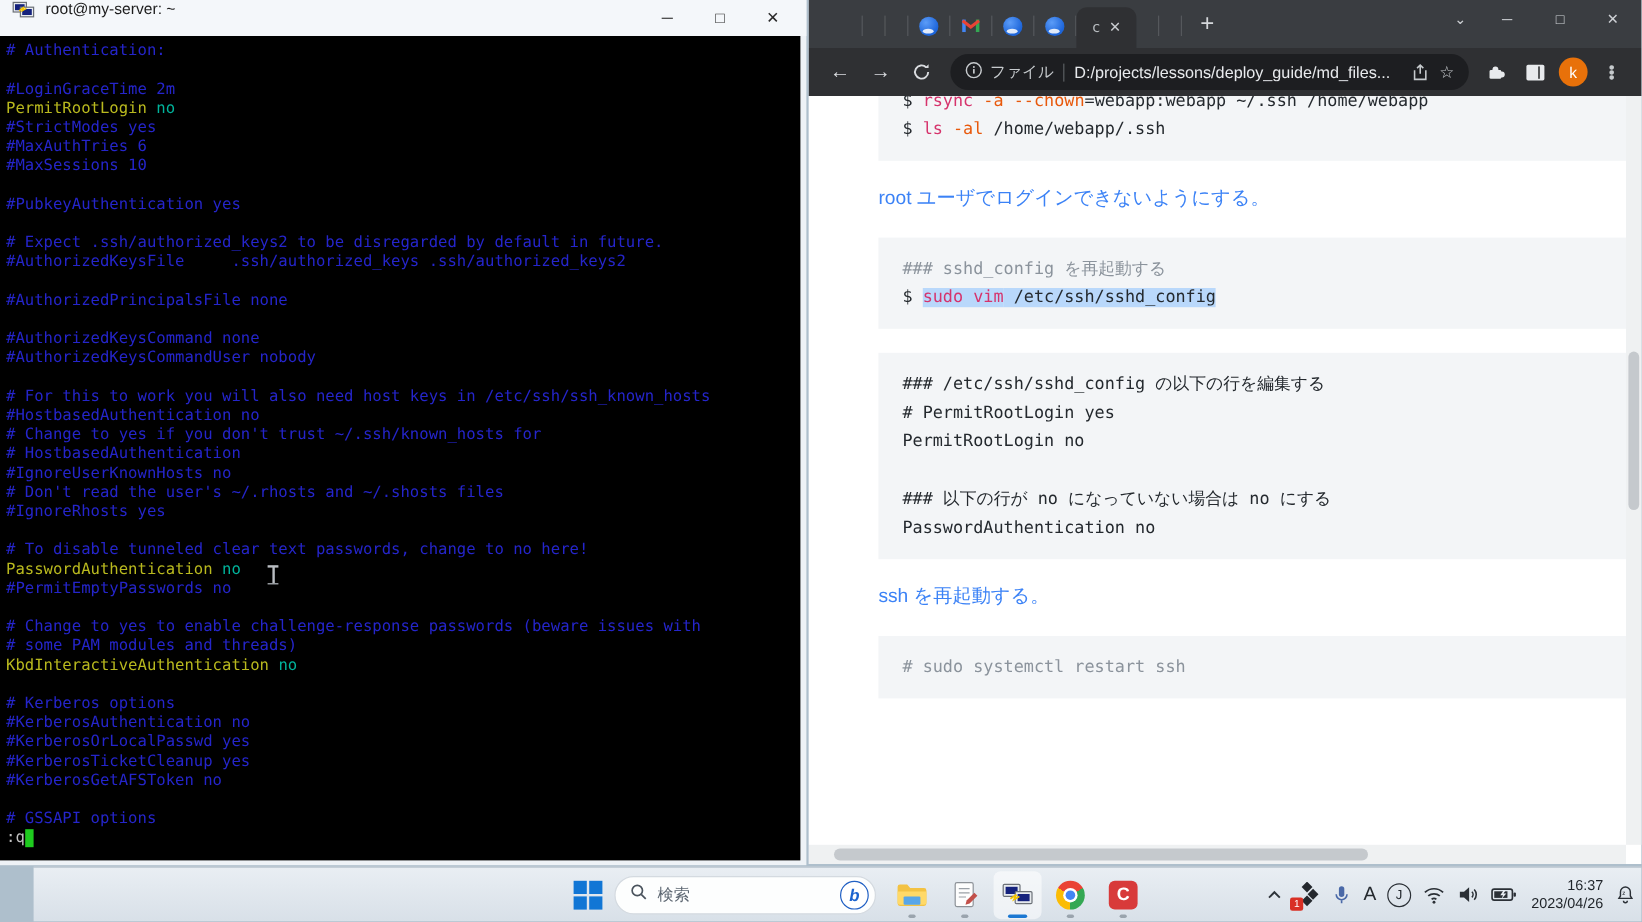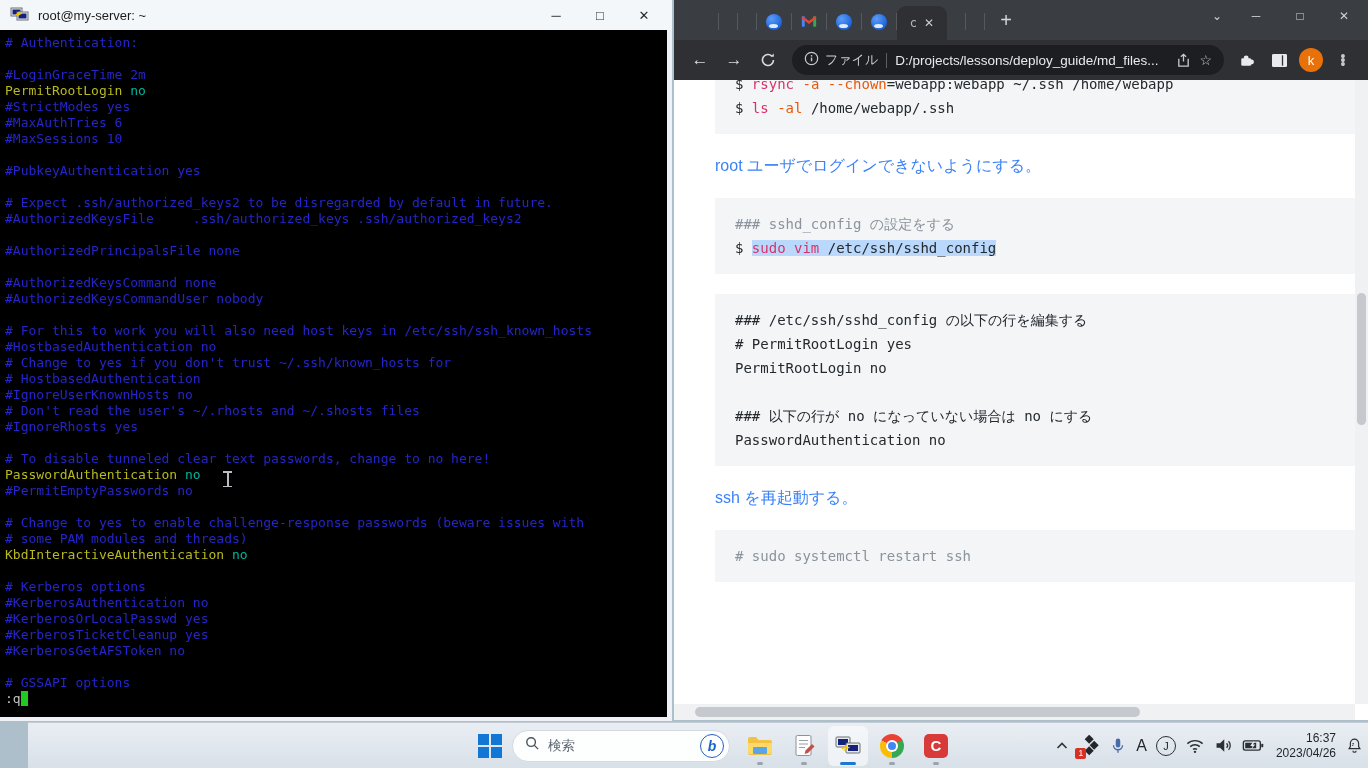--- a/index.html
+++ b/index.html
@@ -1,21 +1,21 @@
 <!DOCTYPE html>
 <html><head>
 <meta charset="utf-8">
 <style>
   * { margin:0; padding:0; box-sizing:border-box; }
   html,body { width:1368px; height:768px; overflow:hidden; }
   body { position:relative; background:#aebfcc; font-family:"Liberation Sans",sans-serif; }
 
   
   .terminal-window { position:absolute; left:0; top:0; width:672px; height:721px; background:#eef2f6; }
-  .term-titlebar { height:30px; background:#f4f7fa; display:flex; align-items:center; padding:0 6px 0 10px; }
+  .term-titlebar { height:30px; background:#f4f7fa; display:flex; padding:0 6px 0 10px; }
   .term-icon { width:20px; height:18px; }
   .term-title { flex:1; margin-left:8px; font-size:13px; color:#1c1c1c; white-space:nowrap; }
   .term-btn { width:44px; height:28px; display:flex; align-items:center; justify-content:center; color:#2a2a2a; font-size:13px; }
   .term-body { position:absolute; top:30px; left:0; width:667px; bottom:4px; background:#000;
                padding:5px 0 0 5px; font-family:"DejaVu Sans Mono",monospace; font-size:13px;
                line-height:16px; white-space:pre; overflow:hidden; }
   .tl { height:16px; }
   .tb { color:#2525cb;margin-top:12px; } .ty { color:#b9b91e; } .tt { color:#00b49c; } .tw { color:#c2c2c2; }
   .tcur { background:#1ecb1e; color:#1ecb1e; }
   .ibeam { position:absolute; left:222px; top:470px; width:11px; height:18px; pointer-events:none; }
@@ -54,21 +54,21 @@
   .chip-div { width:1px; height:15px; background:#5b5f63; }
   .url-text { flex:1; color:#e8eaed; font-size:13.5px; white-space:nowrap; overflow:hidden; }
   .box-ic { color:#c6cacd; font-size:14px; display:flex; align-items:center; }
   .ext-ic { width:30px; height:30px; display:flex; align-items:center; justify-content:center; }
   .avatar { width:24px; height:24px; border-radius:50%; background:#e8710a; color:#fff; font-size:13px;
             display:flex; align-items:center; justify-content:center; }
   .kebab { color:#c6cacd; font-size:14px; letter-spacing:0; width:20px; text-align:center; line-height:4px; }
   .kebab span { display:block; height:4px; }
 
   .content { position:absolute; top:80px; left:0; right:13px; bottom:16px; background:#fff; overflow:hidden; }
-  .page { margin-top:-42px; padding-left:41px; color:#2b3137; }
+  .page { margin-top:-42px; padding-left:58px; color:#2b3137; }
   .md-p { font-size:16px; line-height:24px; margin:20px 0; color:#3b82f6; }
   .code { background:#f3f5f7; margin:20px 0; padding:14px 20px; font-family:"DejaVu Sans Mono",monospace;
           font-size:14px; line-height:24px; white-space:pre; }
   .ck { color:#24292e; } .cr { color:#d6336c; } .co { color:#e8590c; } .cg { color:#8b939c; }
   .sel { background:#b9d8fb; }
   .vscroll { position:absolute; right:0; top:80px; bottom:16px; width:13px; background:#eff1f2; }
   .vthumb { position:absolute; left:2px; right:2px; top:213px; height:132px; background:#c5c9cd; border-radius:6px; }
   .hscroll { position:absolute; left:0; right:13px; bottom:0; height:16px; background:#eff1f2; }
   .hthumb { position:absolute; top:3px; left:21px; width:445px; height:10px; background:#c5c9cd; border-radius:5px; }
 
@@ -227,21 +227,21 @@
           <span>•</span>
           <span>•</span>
         </span>
     </span>
   </div>
 
   <div class="content">
     <div class="page" id="page-host">
         <div class="code"><div><span class="ck">$ </span><span class="cr">rsync</span><span class="ck"> </span><span class="co">-a</span><span class="ck"> </span><span class="co">--chown</span><span class="ck">=webapp:webapp ~/.ssh /home/webapp</span></div><div><span class="ck">$ </span><span class="cr">ls</span><span class="ck"> </span><span class="co">-al</span><span class="ck"> /home/webapp/.ssh</span></div></div>
         <div class="md-p">root ユーザでログインできないようにする。</div>
-        <div class="code"><div><span class="cg">### sshd_config の設定をする</span></div><div><span class="ck">$ </span><span class="cr sel">sudo vim</span><span class="ck sel"> /etc/ssh/sshd_config</span></div></div>
+        <div class="code"><div><span class="cg">### sshd_config を再起動する</span></div><div><span class="ck">$ </span><span class="cr sel">sudo vim</span><span class="ck sel"> /etc/ssh/sshd_config</span></div></div>
         <div class="code"><div><span class="ck">### /etc/ssh/sshd_config の以下の行を編集する</span></div><div><span class="ck"># PermitRootLogin yes</span></div><div><span class="ck">PermitRootLogin no</span></div><div>&nbsp;</div><div><span class="ck">### 以下の行が no になっていない場合は no にする</span></div><div><span class="ck">PasswordAuthentication no</span></div></div>
         <div class="md-p">ssh を再起動する。</div>
         <div class="code"><div><span class="cg"># sudo systemctl restart ssh</span></div></div>
       </div>
   </div>
   <div class="vscroll">
       <div class="vthumb"></div>
     </div>
   <div class="hscroll">
       <div class="hthumb"></div>

